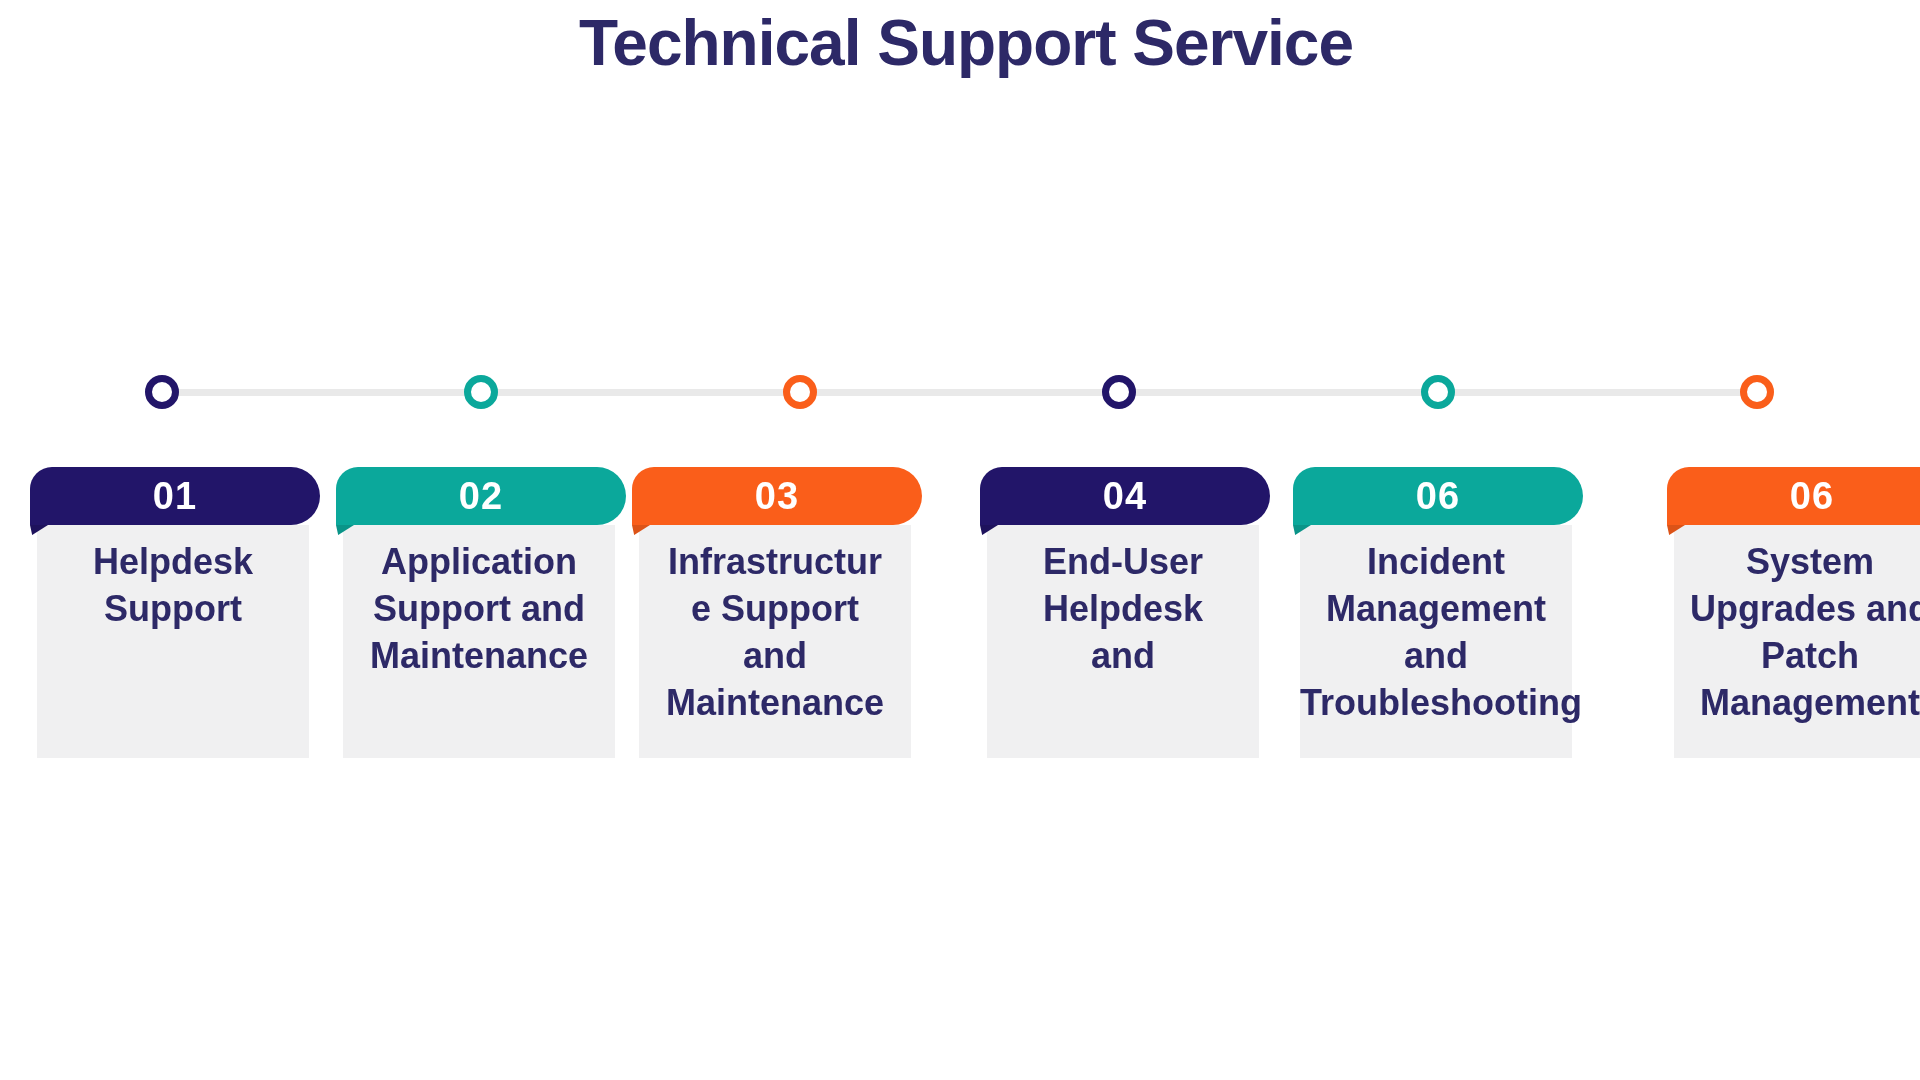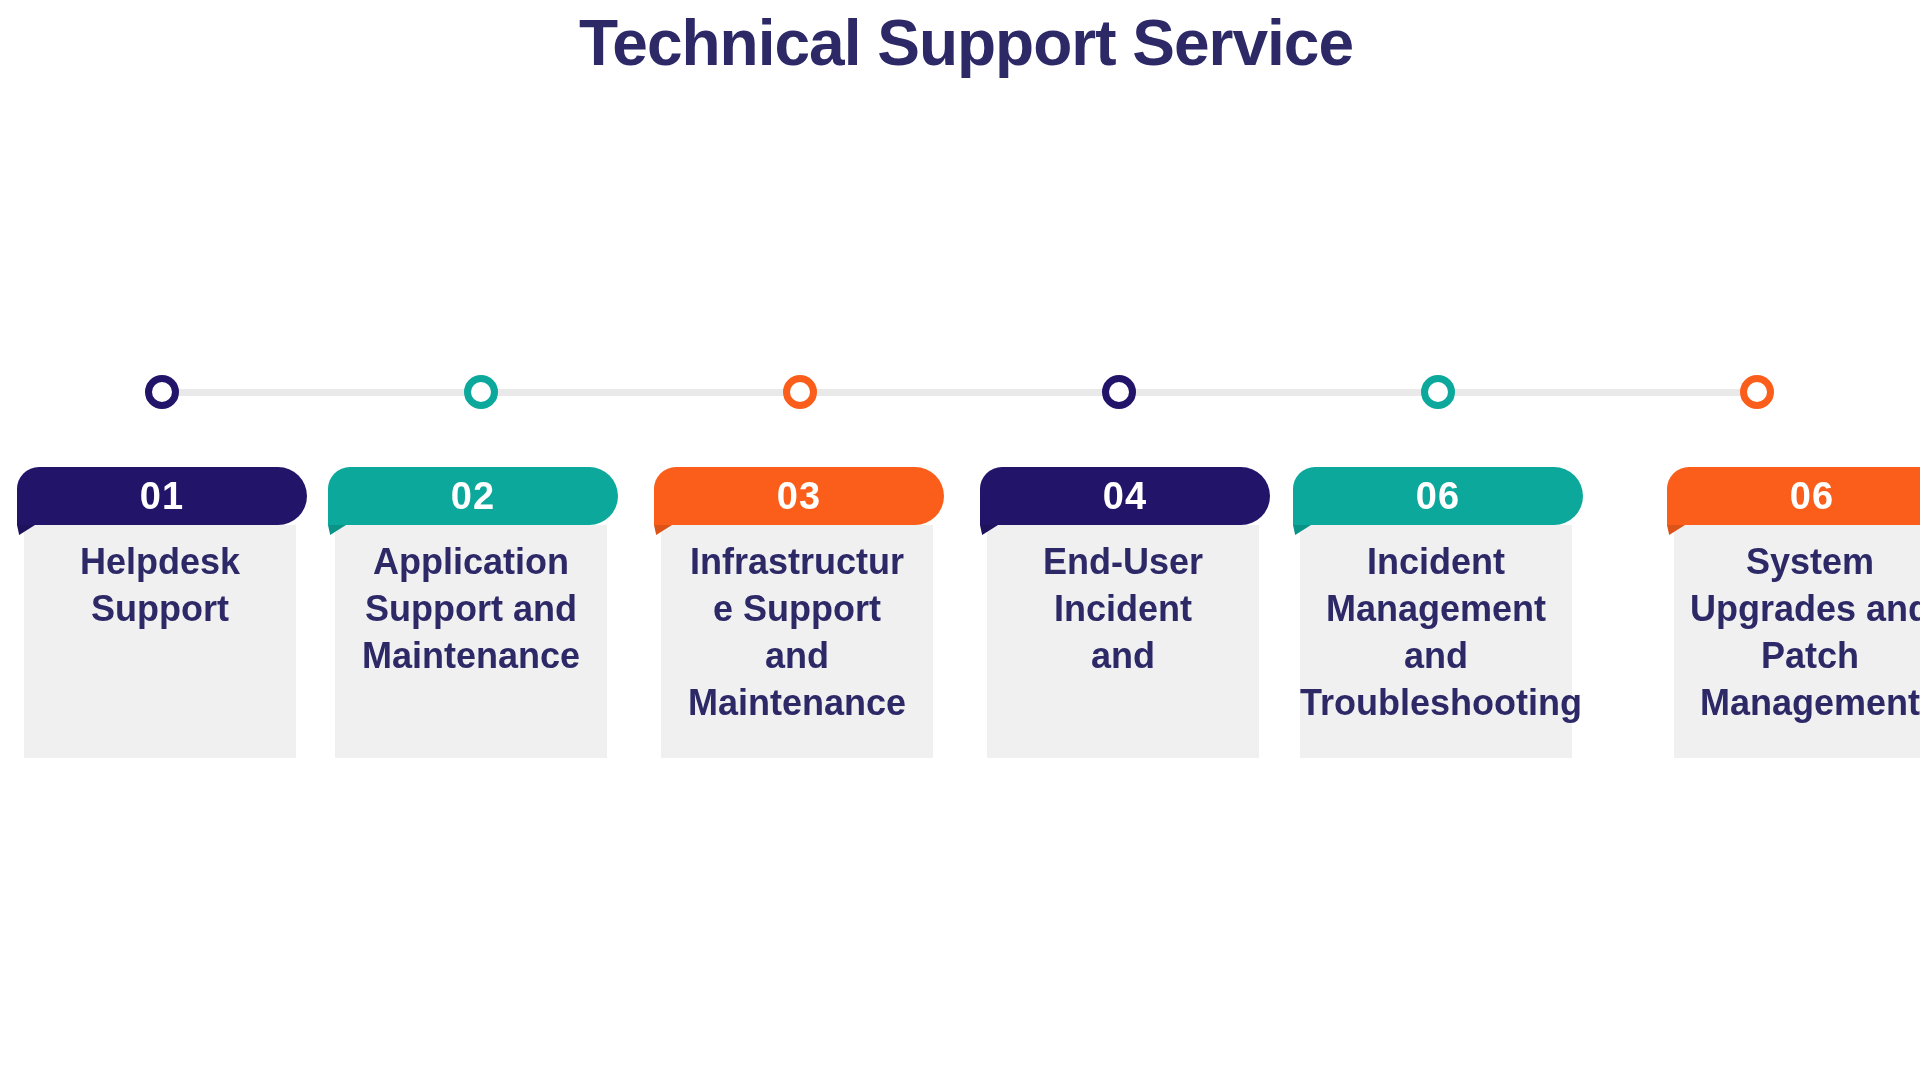--- a/index.html
+++ b/index.html
@@ -88,23 +88,23 @@
     text-align: center;
     font-size: 36px;
     line-height: 47px;
     font-weight: 700;
     color: #2D2967;
     white-space: pre-line;
     overflow: visible;
     z-index: 1;
   }
   
-  .pos-0 { left: 17px; }   .dot-0 { left: 145px; }
-  .pos-1 { left: 328px; }  .dot-1 { left: 464px; }
-  .pos-2 { left: 654px; }  .dot-2 { left: 783px; }
+  .pos-0 { left: 30px; }   .dot-0 { left: 145px; }
+  .pos-1 { left: 336px; }  .dot-1 { left: 464px; }
+  .pos-2 { left: 632px; }  .dot-2 { left: 783px; }
   .pos-3 { left: 980px; }  .dot-3 { left: 1102px; }
   .pos-4 { left: 1293px; } .dot-4 { left: 1421px; }
   .pos-5 { left: 1667px; } .dot-5 { left: 1740px; }
 </style>
 </head>
 <body>
 
 <div class="canvas">
 
   <div class="title">Technical Support Service</div>
@@ -147,21 +147,21 @@
 and
 Maintenance</div>
   </div>
 
   <div class="card pos-3" style="--c: #221569;">
     <div class="card-header">
       <span class="num">04</span>
       <span class="tail"></span>
     </div>
     <div class="card-body">End-User
-Incident
+Helpdesk
 and</div>
   </div>
 
   <div class="card pos-4" style="--c: #0BA89B;">
     <div class="card-header">
       <span class="num">06</span>
       <span class="tail"></span>
     </div>
     <div class="card-body">Incident
 Management

